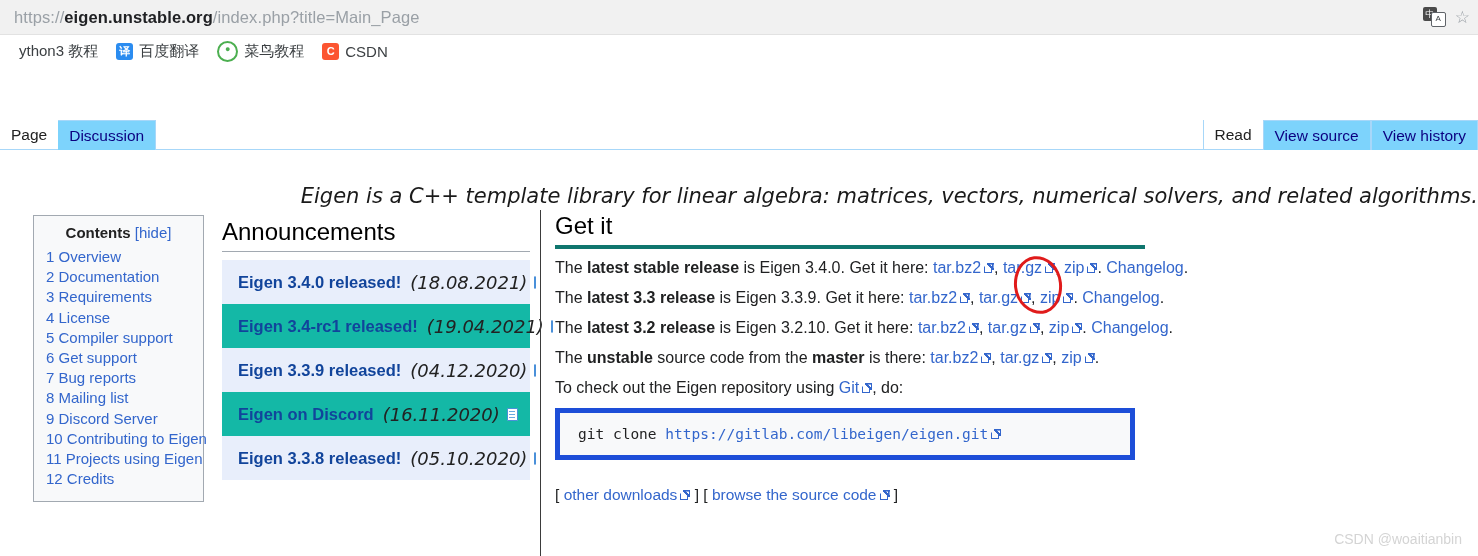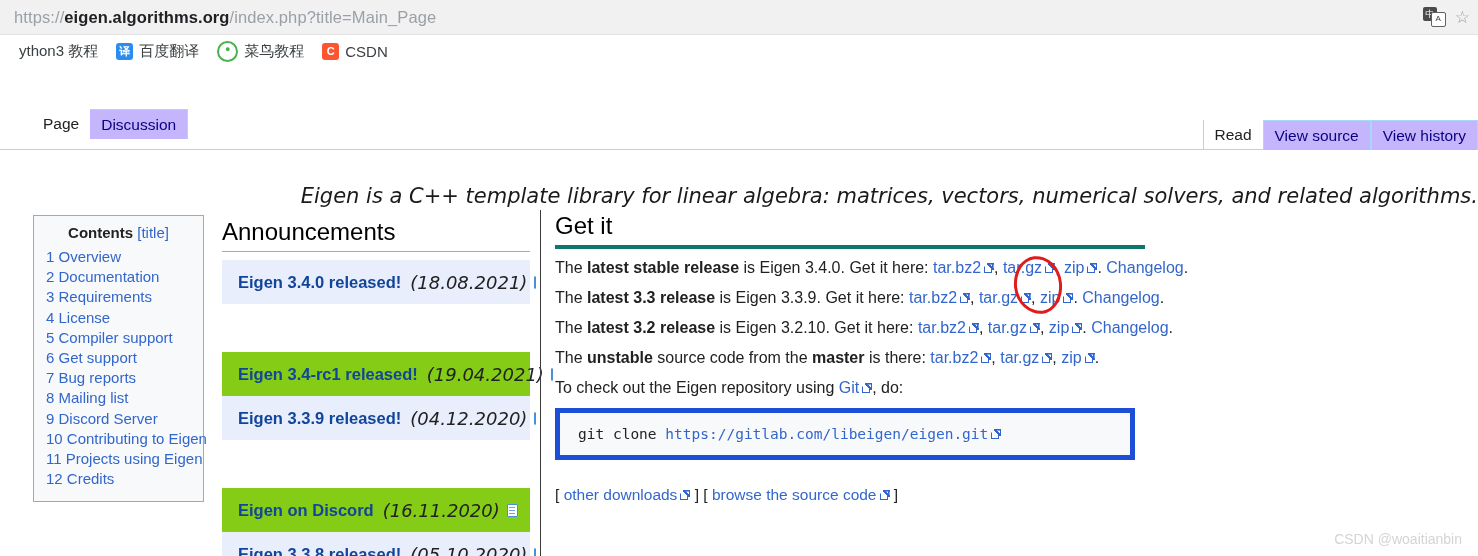--- a/index.html
+++ b/index.html
@@ -62,25 +62,25 @@
     position:absolute;left:0;top:68px;width:1478px;height:22px;background:#ffffff;
   }
 
   
   .tabstrip{
     position:absolute;left:0;top:118px;width:1478px;height:32px;
   }
   .tabstrip .baseline{
     position:absolute;left:0;bottom:0;width:1478px;height:1px;background:#a7d7f9;
   }
-  .tab-left{position:absolute;left:0;bottom:11px;display:flex;align-items:flex-start;padding-left:32px;}
+  .tab-left{position:absolute;left:0;bottom:0;display:flex;align-items:flex-start;}
   .tab-right{position:absolute;right:0;bottom:0;display:flex;align-items:flex-end;}
   .tab{
     height:30px;line-height:30px;padding:0 11px;font-size:15.5px;
-    background:#c4b5fd;border:1px solid #a7d7f9;border-bottom:none;
+    background:#7dd3fc;border:1px solid #a7d7f9;border-bottom:none;
     color:#0b0080;white-space:nowrap;box-sizing:border-box;
   }
   .tab + .tab{border-left:none;}
   .tab.plain{border:none;background:transparent;color:#222222;}
   .tab-right .tab{border-left:1px solid #a7d7f9;}
 
   
   .content{position:absolute;left:0;top:150px;width:1478px;height:406px;background:#fff;}
 
   .tagline{
@@ -112,21 +112,21 @@
   .ann h2{
     margin:0 0 8px 0;font-weight:normal;font-size:24px;color:#000;
     border-bottom:1px solid #a2a9b1;padding-bottom:5px;
     font-family:"Liberation Sans",sans-serif;
   }
   .ann-rows{border-top:0;}
   .ann-row{
     height:44px;display:flex;align-items:center;padding-left:16px;box-sizing:border-box;
   }
   .ann-row.blue{background:#e8eefb;}
-  .ann-row.green{background:#84cc16;margin-top:48px;}
+  .ann-row.green{background:#14b8a6;}
   .ann-row .t{
     font-size:16.5px;font-weight:bold;color:#11449b;white-space:nowrap;text-align:right;
   }
   .ann-row .d{
     font-size:18px;font-style:italic;color:#222;margin-left:9px;white-space:nowrap;
     font-family:"DejaVu Sans",sans-serif;
   }
   .page-ico{
     margin-left:7px;display:inline-block;width:11px;height:13px;position:relative;
   }
@@ -189,21 +189,21 @@
   .watermark{
     position:absolute;right:16px;bottom:9px;font-size:14px;color:#d4d4d4;
     white-space:nowrap;
   }
 </style>
 </head>
 <body>
 
 <div class="urlbar">
   <div class="url-text">
-    <span>https://</span><span class="host">eigen.algorithms.org</span><span>/index.php?title=Main_Page</span>
+    <span>https://</span><span class="host">eigen.unstable.org</span><span>/index.php?title=Main_Page</span>
   </div>
   <div class="url-actions">
     <span class="translate-ico">
       <span class="sq1">中</span>
       <span class="sq2">A</span>
     </span>
     <span class="star-ico">☆</span>
   </div>
 </div>
 
@@ -240,21 +240,21 @@
   </div>
 </div>
 
 <div class="content">
 
   <div class="tagline">Eigen is a C++ template library for linear algebra: matrices, vectors, numerical solvers, and related algorithms.</div>
 
   <div class="toc">
     <div class="toc-title">
       <b>Contents</b>
-      <span class="toc-hide">[title]</span>
+      <span class="toc-hide">[hide]</span>
     </div>
     <ul>
       <li>1 Overview</li>
       <li>2 Documentation</li>
       <li>3 Requirements</li>
       <li>4 License</li>
       <li>5 Compiler support</li>
       <li>6 Get support</li>
       <li>7 Bug reports</li>
       <li>8 Mailing list</li>

